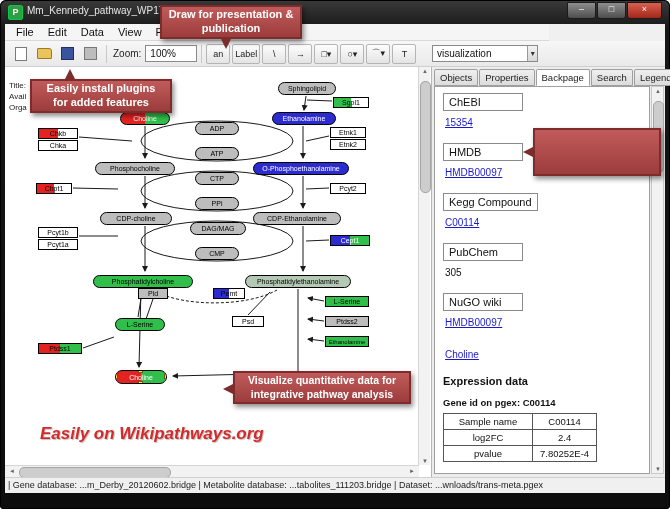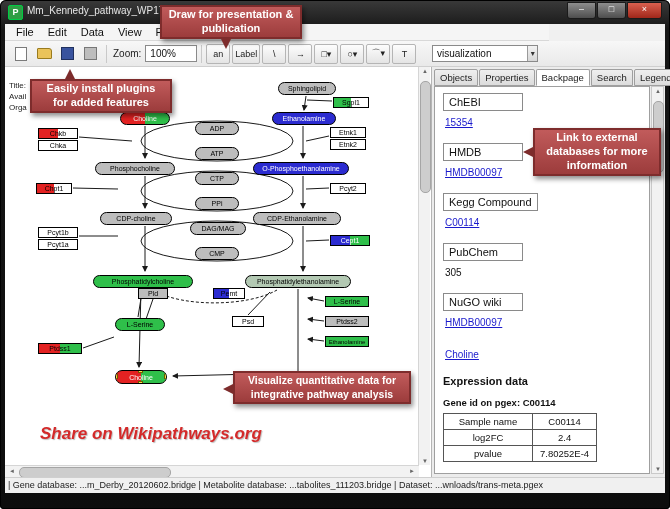--- a/index.html
+++ b/index.html
@@ -369,22 +369,21 @@
 
   <div class="callout" style="left:160px;top:5px;width:142px;height:34px;">
     <span>Draw for presentation &amp; publication</span>
     <i class="ptr ptr-down"></i>
   </div>
   <div class="callout" style="left:30px;top:79px;width:142px;height:34px;">
     <span>Easily install plugins for added features</span>
     <i class="ptr ptr-up"></i>
   </div>
   <div class="callout" style="left:533px;top:128px;width:128px;height:48px;">
-    <span>Link  to external databases  for more information</span>
     <i class="ptr ptr-left" style="top:16px"></i>
   </div>
   <div class="callout" style="left:233px;top:371px;width:178px;height:33px;font-size:10.5px;">
     <span>Visualize quantitative data  for integrative pathway analysis</span>
     <i class="ptr ptr-left" style="top:10px"></i>
   </div>
-  <div class="share">Share on Wikipathways.org</div>
+  <div class="share">Easily on Wikipathways.org</div>
 
 </div>
 
 </body></html>

